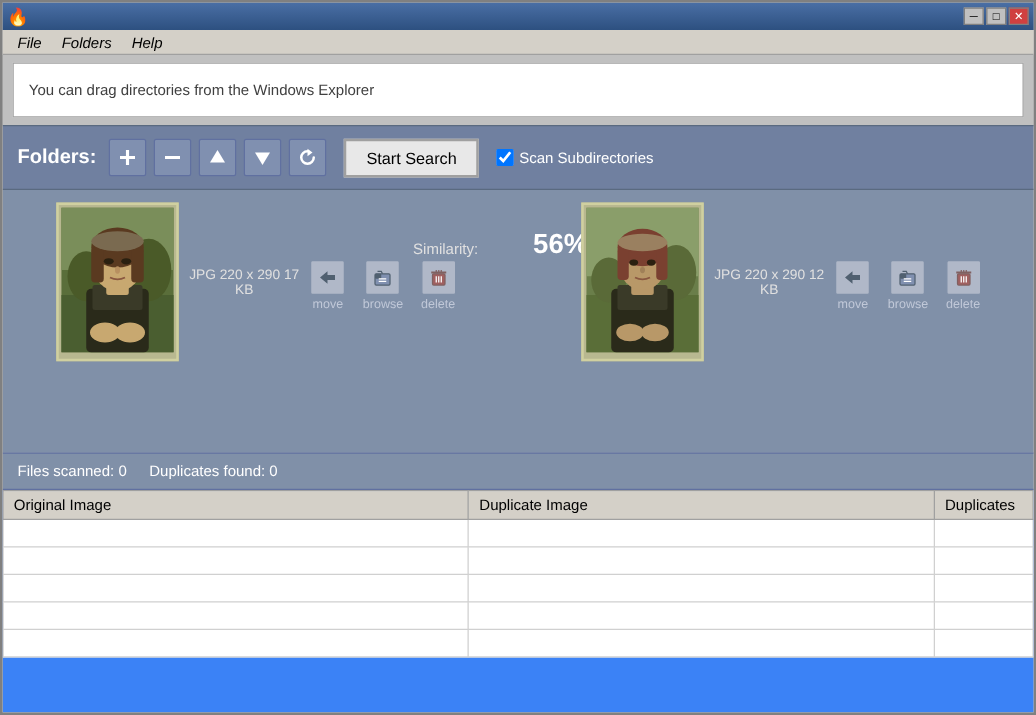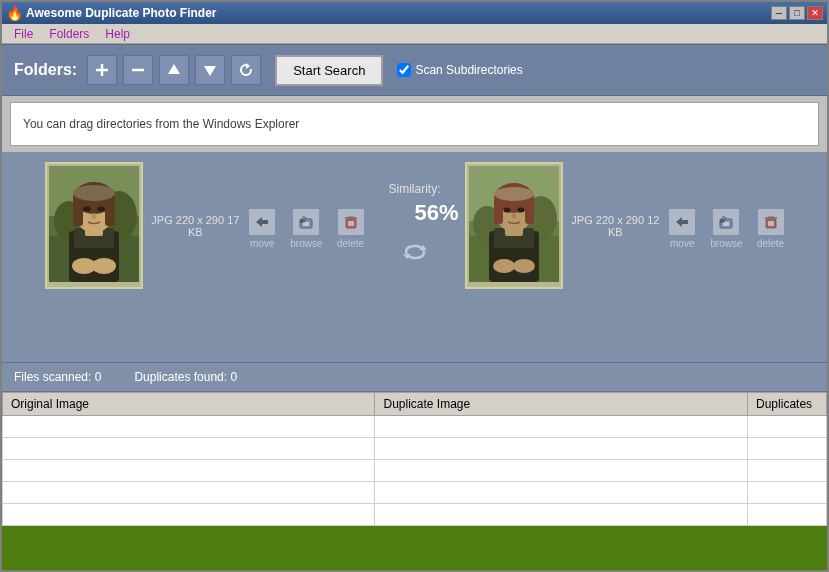--- a/index.html
+++ b/index.html
@@ -60,21 +60,22 @@
       border-bottom: 1px solid #a0a0a0;
       height: 20px;
       display: flex;
       align-items: center;
       padding: 0 4px;
     }
     .menu-item {
       padding: 2px 8px;
       font-size: 12px;
       cursor: pointer;
-      color: #a21caf;
+      color: #000000;
+      font-style: italic;
     }
 
     
     #drag-hint {
       background: white;
       border: 1px solid #a0a0a0;
       margin: 6px 8px;
       padding: 8px 12px;
       font-size: 12px;
       color: #404040;
@@ -191,21 +192,21 @@
       color: #404050;
     }
     .action-label {
       font-size: 10px;
       color: #c0c8d8;
     }
 
     
     #similarity-panel {
       display: flex;
-      flex-direction: column;
+      flex-direction: row;
       align-items: center;
       justify-content: center;
       width: 100px;
       padding-top: 20px;
     }
     #similarity-label {
       color: #e0e0e0;
       font-size: 12px;
       margin-bottom: 4px;
     }
@@ -224,21 +225,21 @@
 
     
     #status-bar {
       background: #8090a8;
       border-top: 1px solid #6070a0;
       border-bottom: 1px solid #6070a0;
       height: 30px;
       display: flex;
       align-items: center;
       padding: 0 12px;
-      gap: 33px;
+      gap: 18px;
     }
     #status-bar span {
       color: white;
       font-size: 12px;
     }
 
     
     #results-table {
       width: 100%;
       border-collapse: collapse;
@@ -257,21 +258,21 @@
       border: 1px solid #d0d0d0;
       padding: 4px 8px;
       font-size: 12px;
       height: 22px;
     }
     .col-original { width: 375px; }
     .col-duplicate { width: 375px; }
     .col-similarity { width: 79px; }
 
     #table-wrapper {
-      background: #4d7c0f;
+      background: #3b82f6;
       flex: 1;
       overflow-y: auto;
     }
 
     
     #app-window {
       background: #c0c0c0;
       border: 2px solid #808080;
       width: 829px;
       height: 572px;
@@ -294,36 +295,39 @@
     }
   </style>
 </head>
 <body>
 
 <div id="app-window">
 
   <div id="title-bar">
     <div id="title-bar-left">
       <span id="title-icon">🔥</span>
-      <span id="title-text">Awesome Duplicate Photo Finder</span>
     </div>
     <div id="title-controls">
       <div class="title-btn">─</div>
       <div class="title-btn">□</div>
       <div class="title-btn close">✕</div>
     </div>
   </div>
 
   <div id="menu-bar">
     <span class="menu-item">File</span>
     <span class="menu-item">Folders</span>
     <span class="menu-item">Help</span>
   </div>
 
   <div id="main-content">
+
+    <div id="drag-hint">
+      <span>You can drag directories from the Windows Explorer</span>
+    </div>
 
     <div id="folders-bar">
       <span id="folders-label">Folders:</span>
       <div class="tool-btn" title="Add folder">
         <svg width="16" height="16" viewBox="0 0 16 16" fill="white">
           <line x1="8" y1="2" x2="8" y2="14" stroke="white" stroke-width="2.5"></line>
           <line x1="2" y1="8" x2="14" y2="8" stroke="white" stroke-width="2.5"></line>
         </svg>
       </div>
       <div class="tool-btn" title="Remove folder">
@@ -345,24 +349,20 @@
         <svg width="16" height="16" viewBox="0 0 16 16" fill="none" stroke="white" stroke-width="2">
           <path d="M13 8A5 5 0 1 1 8 3" stroke-linecap="round"></path>
           <polygon points="8,1 12,4 8,7" fill="white" stroke="none"></polygon>
         </svg>
       </div>
       <button id="start-search-btn">Start Search</button>
       <div id="scan-subdirs">
         <input type="checkbox" id="scan-checkbox" checked="" style="">
         <label for="scan-checkbox">Scan Subdirectories</label>
       </div>
-    </div>
-
-    <div id="drag-hint">
-      <span>You can drag directories from the Windows Explorer</span>
     </div>
 
     <div id="comparison-area">
 
       <div class="image-panel">
         <div class="image-frame">
           
           <svg class="fake-image" viewBox="0 0 90 116" xmlns="http://www.w3.org/2000/svg">
 
             <rect width="90" height="116" fill="#5a6e3a"></rect>

